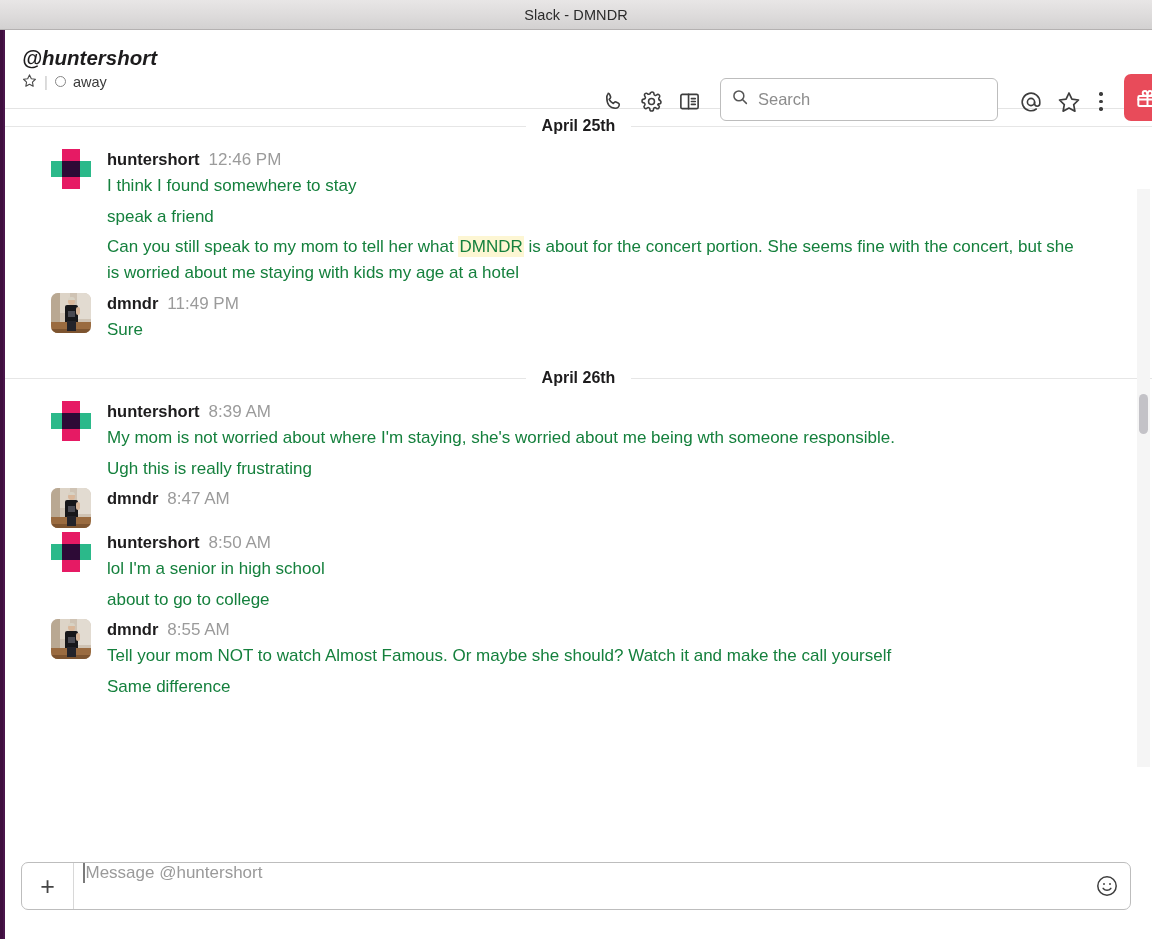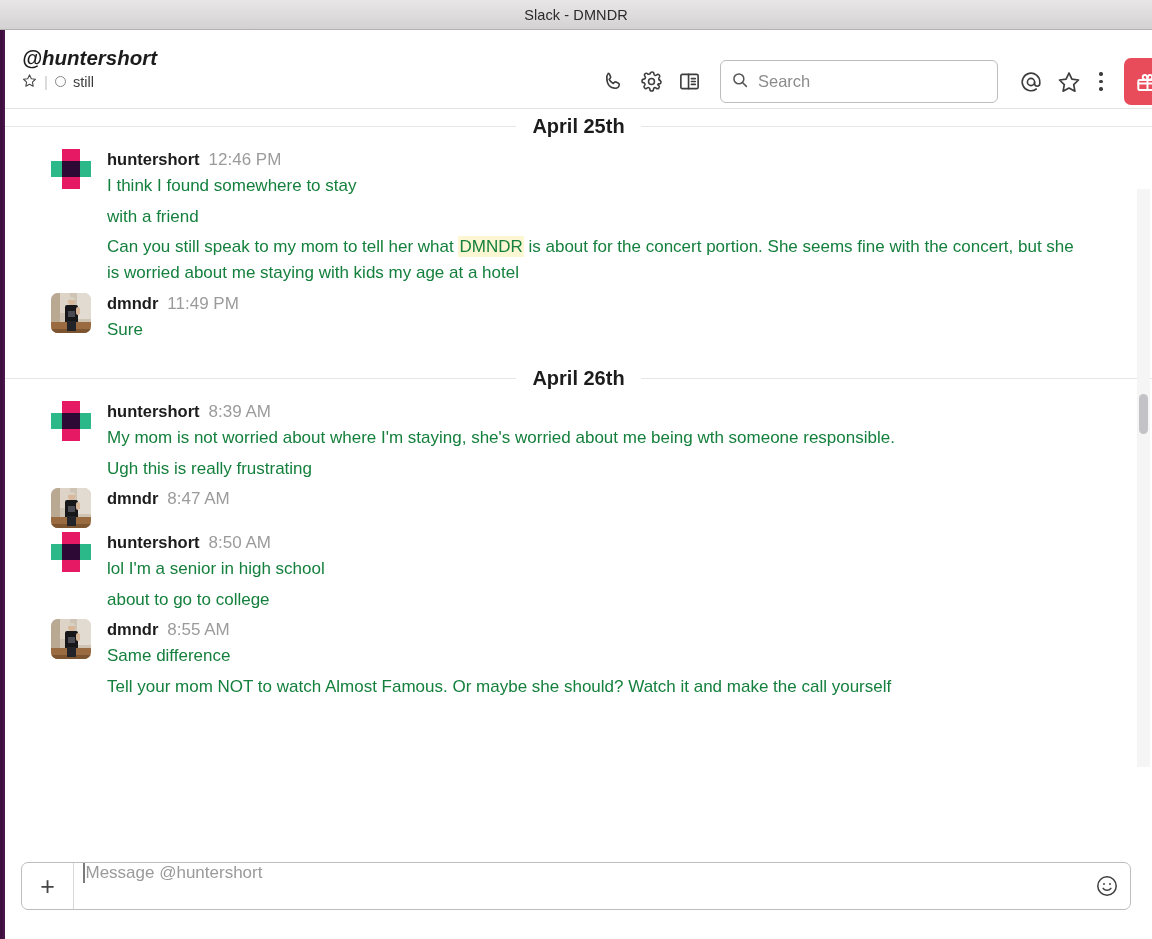--- a/index.html
+++ b/index.html
@@ -103,21 +103,21 @@
     width: 11px; height: 11px;
     border-radius: 50%;
     border: 1.7px solid #868686;
     display: inline-block;
   }
   .away-label { color: #3b3b3b; font-size: 14.5px; }
 
   .ch-right {
     margin-left: auto;
     display: flex;
-    align-items: center;
+    align-items: flex-end;
     height: 100%;
     margin-top: 25px;
   }
 
   .icon-btn {
     width: 38px;
     height: 38px;
     display: flex;
     align-items: center;
     justify-content: center;
@@ -187,21 +187,21 @@
     content: "";
     position: absolute;
     left: 0; right: 0; top: 50%;
     height: 1px;
     background: #e6e6e6;
   }
   .date-divider span {
     position: relative;
     background: #fff;
     padding: 0 16px;
-    font-size: 20px;
+    font-size: 16px;
     font-weight: bold;
     color: #1d1c1d;
   }
 
   .msg-group {
     display: flex;
     padding: 6px 18px 2px 18px;
     margin-left: 28px;
   }
   .msg-group.compact { padding-top: 2px; }
@@ -377,21 +377,21 @@
       <div class="ch-left">
         <div class="ch-title">@huntershort</div>
         <div class="ch-meta">
           <span>
             <svg width="15" height="15" viewBox="0 0 24 24" fill="none" stroke="#4a4a4a" stroke-width="1.8" stroke-linejoin="round">
               <polygon points="12,3 14.9,9.2 21.5,10 16.7,14.6 17.9,21.2 12,18 6.1,21.2 7.3,14.6 2.5,10 9.1,9.2"></polygon>
             </svg>
           </span>
           <span class="divider-pipe">|</span>
           <span class="away-dot"></span>
-          <span class="away-label">still</span>
+          <span class="away-label">away</span>
         </div>
       </div>
 
       <div class="ch-right">
 
         <div class="icon-btn">
           <svg width="23" height="23" viewBox="0 0 24 24" fill="none" stroke="#3d3d3d" stroke-width="1.7" stroke-linecap="round" stroke-linejoin="round">
             <path d="M6.5 3.5c.8 0 1.2.5 1.5 1.2l.9 2.2c.3.7.1 1.3-.4 1.8l-1 1c.9 1.9 2.4 3.4 4.3 4.3l1-1c.5-.5 1.1-.7 1.8-.4l2.2.9c.7.3 1.2.7 1.2 1.5 0 2.2-1.8 4-4 4C8.5 19 5 15.5 5 7.5c0-2.2 1.8-4 1.5-4z"></path>
           </svg>
         </div>
@@ -466,21 +466,21 @@
           <div class="bar-h"></div>
           <div class="bar-v"></div>
           <div class="overlap"></div>
         </div>
         <div class="msg-body">
           <div class="msg-head">
             <span class="msg-author">huntershort</span>
             <span class="msg-time">12:46 PM</span>
           </div>
           <div class="msg-text">I think I found somewhere to stay</div>
-          <div class="msg-text">with a friend</div>
+          <div class="msg-text">speak a friend</div>
           <div class="msg-text wrap">
             <span>Can you still speak to my mom to tell her what </span><span class="hl">DMNDR</span><span> is about for the concert portion. She seems fine with the concert, but she is worried about me staying with kids my age at a hotel</span>
           </div>
         </div>
       </div>
 
       <div class="msg-group compact">
         <div class="avatar av-photo">
           <div class="wall-l"></div>
           <div class="wall-r"></div>
@@ -573,22 +573,22 @@
           <div class="legs"></div>
           <div class="arm"></div>
           <div class="head"></div>
           <div class="hair"></div>
         </div>
         <div class="msg-body">
           <div class="msg-head">
             <span class="msg-author">dmndr</span>
             <span class="msg-time">8:55 AM</span>
           </div>
+          <div class="msg-text">Tell your mom NOT to watch Almost Famous. Or maybe she should? Watch it and make the call yourself</div>
           <div class="msg-text">Same difference</div>
-          <div class="msg-text">Tell your mom NOT to watch Almost Famous. Or maybe she should? Watch it and make the call yourself</div>
         </div>
       </div>
 
       <div class="scrollbar">
         <div class="scroll-thumb"></div>
       </div>
 
     </div>
 
     <div class="composer-wrap">

